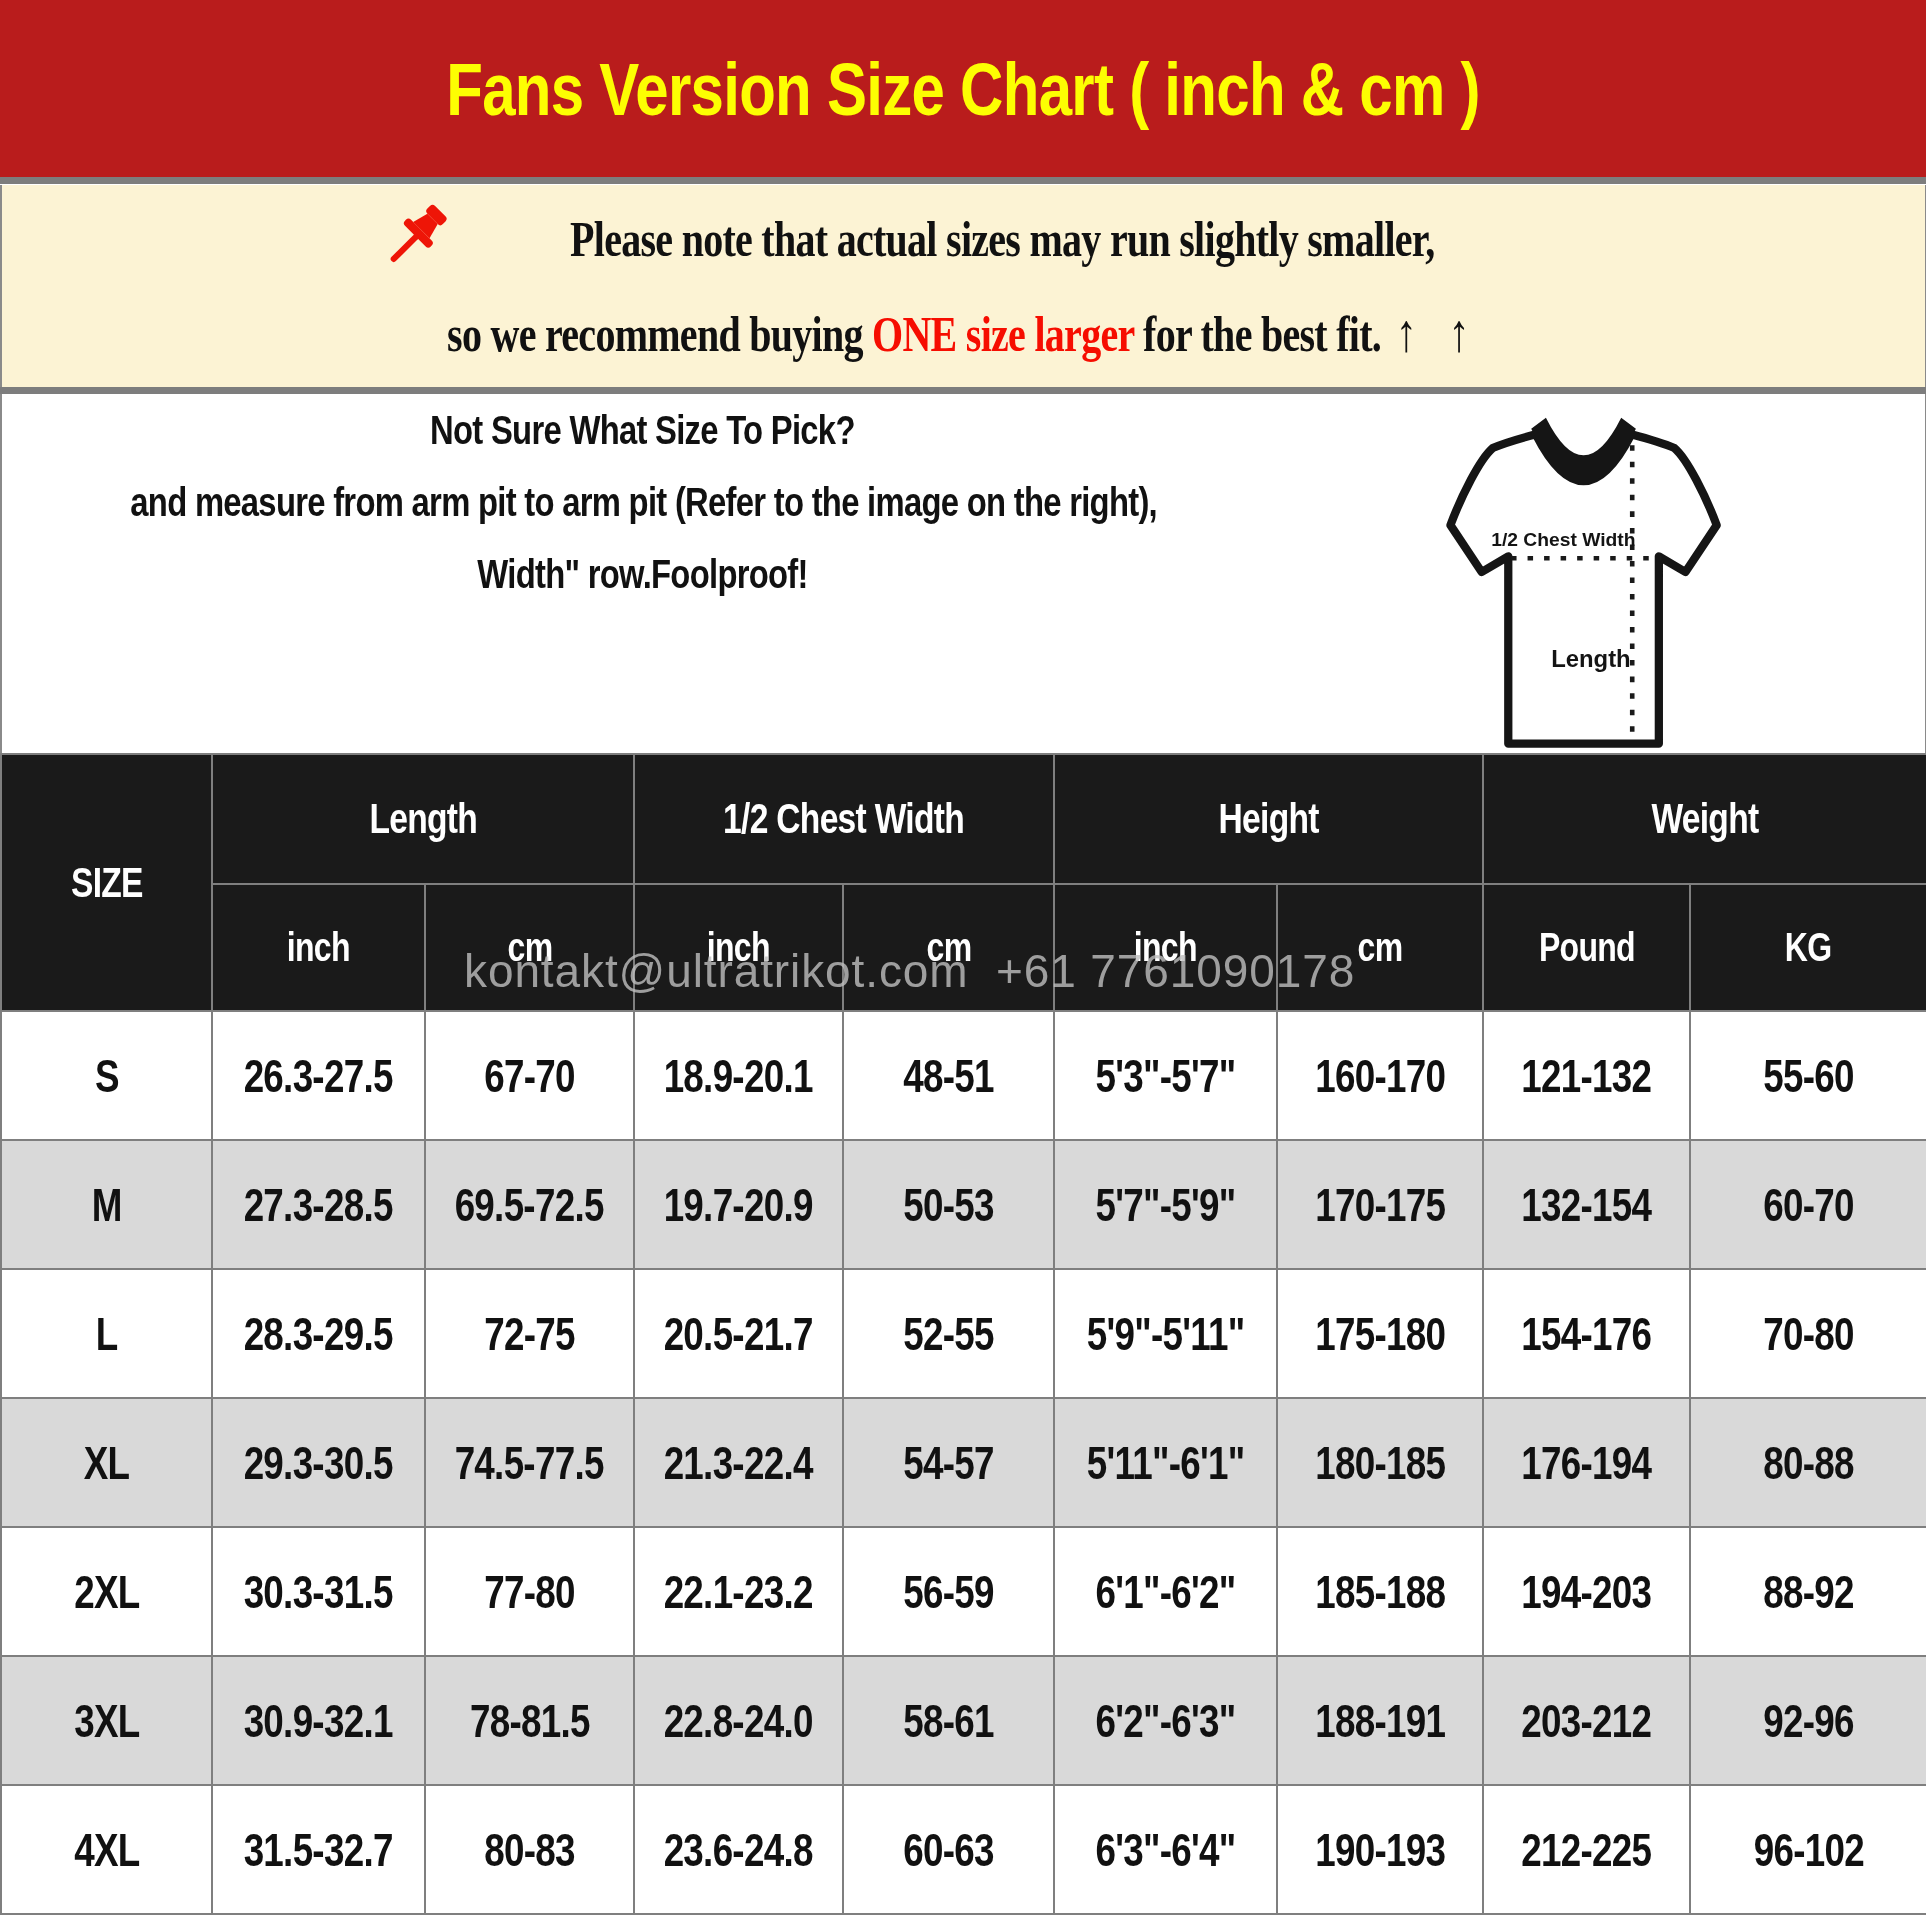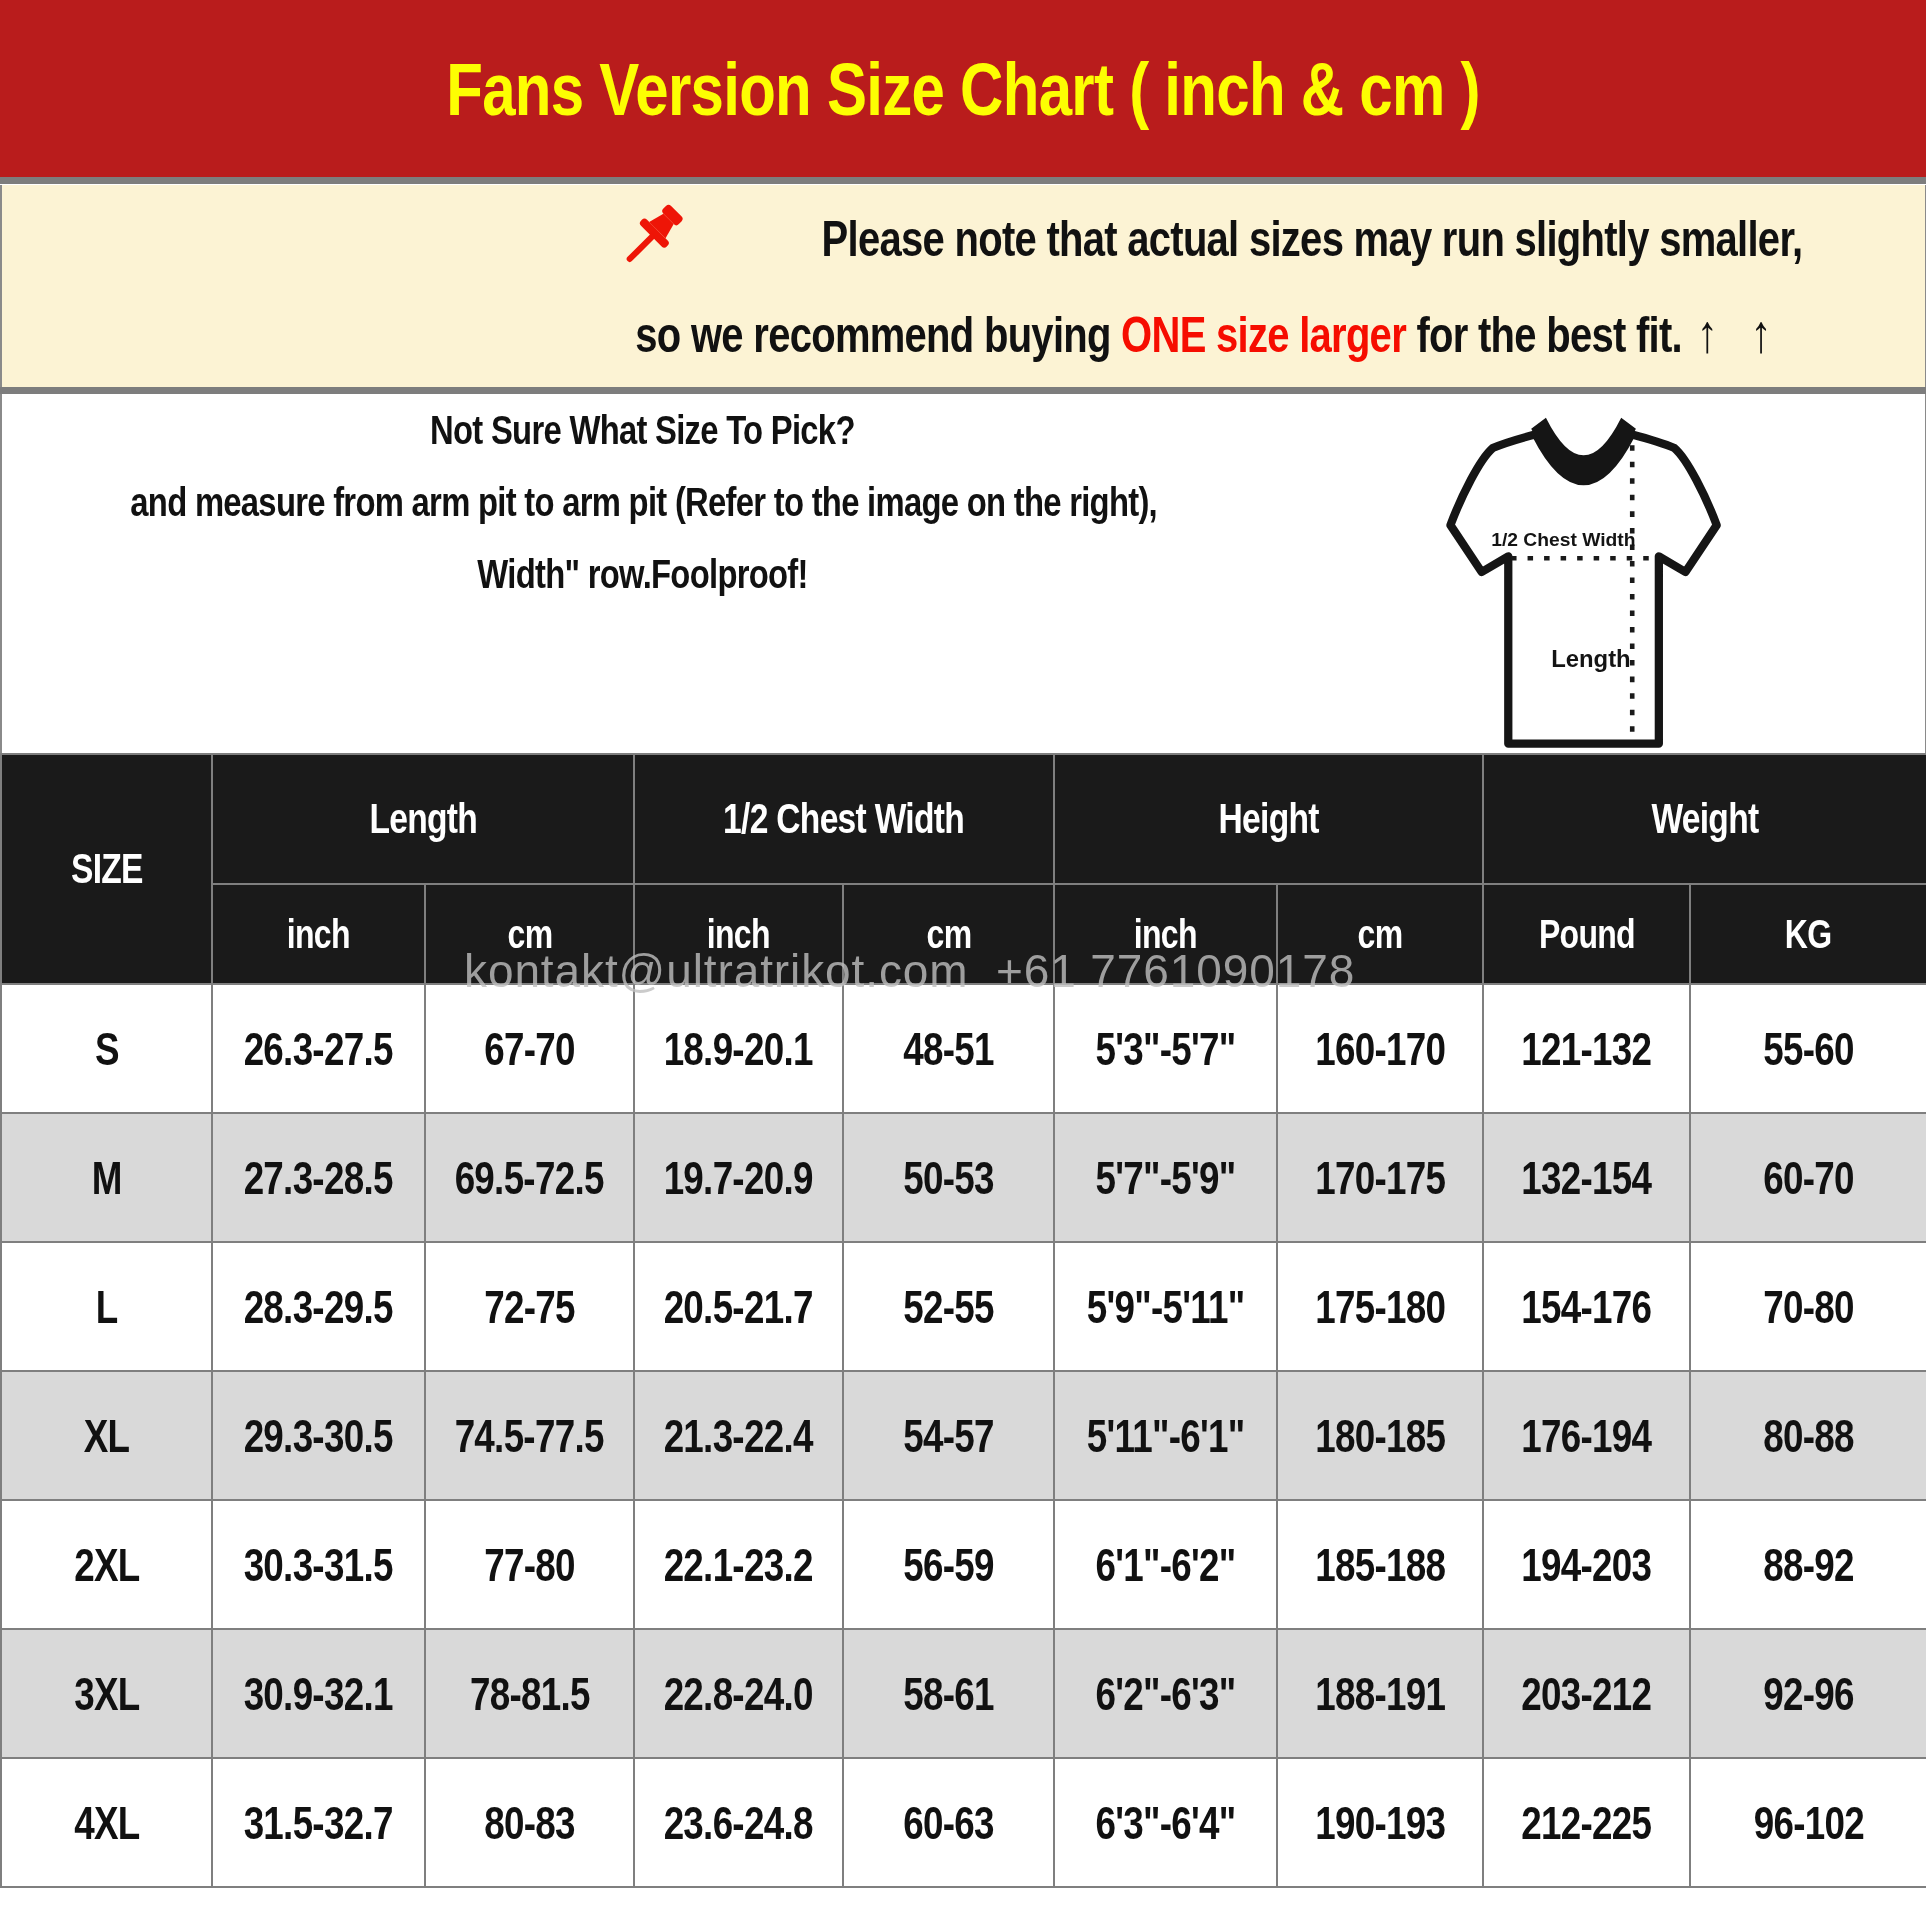--- a/index.html
+++ b/index.html
@@ -19,22 +19,22 @@
 
   .sep { position:absolute; left:0; width:1927px; height:7.3px; background:#7d7d7d; }
   #sep1 { top:177px; }
   #sep2 { top:387px; }
 
   
   #notice { position:absolute; top:185px; left:0; width:1927px; height:202px;
     background:#fcf3d4; box-sizing:border-box;
     border-left:2.8px solid #8a8a8a; border-right:2.8px solid #8a8a8a;
     display:flex; flex-direction:column; justify-content:center; }
-  .nline { display:flex; align-items:center; justify-content:flex-end;
-    font-size:50px; height:94px; }
+  .nline { display:flex; align-items:center; justify-content:center;
+    font-size:50px; height:94px;font-family:Liberation Serif, serif; }
   .nline svg { margin-right:5.5px; }
   .hl { color:#f60d00; }
   .arrows { margin-left:18.4px; letter-spacing:13px; font-size:53px; }
 
   
   #instr { position:absolute; top:394px; left:0; width:1927px; height:359px;
     background:#ffffff; box-sizing:border-box;
     border-left:2.8px solid #8a8a8a; border-right:2.8px solid #8a8a8a; }
   #instr .wrap { position:absolute; left:0; top:0; width:1281px; height:100%;
     display:flex; flex-direction:column; justify-content:flex-start;
@@ -43,21 +43,21 @@
   
   #tshirt { position:absolute; left:1377px; top:390px; }
   #tshirt text { font-family:"Liberation Sans", sans-serif; font-weight:bold; fill:#141414; }
 
   
   #tablewrap { position:absolute; top:753px; left:0; width:1927px; }
   table { border-collapse:collapse; table-layout:fixed; width:1927px; }
   th, td { border:2.8px solid #7f7f7f; text-align:center; vertical-align:middle; padding:0; }
   thead th { background:#1a1a1a; color:#ffffff; }
   tr.h1 { height:130px; } tr.h1 th { font-size:42px; }
-  tr.h2 { height:100px; } tr.h2 th { font-size:40px; }
+  tr.h2 { height:127px; } tr.h2 th { font-size:40px; }
   th.size { font-size:40px; }
   tbody tr { height:129px; }
   tbody td { font-size:46px; background:#ffffff; }
   tbody tr:nth-child(even) td { background:#d9d9d9; }
 
   
   #wm { position:absolute; left:464px; top:944px; z-index:5;
     font-weight:normal; font-size:46px; letter-spacing:0.9px;
     color:#bfbfbf; opacity:0.8; white-space:pre; pointer-events:none; }
 </style>

